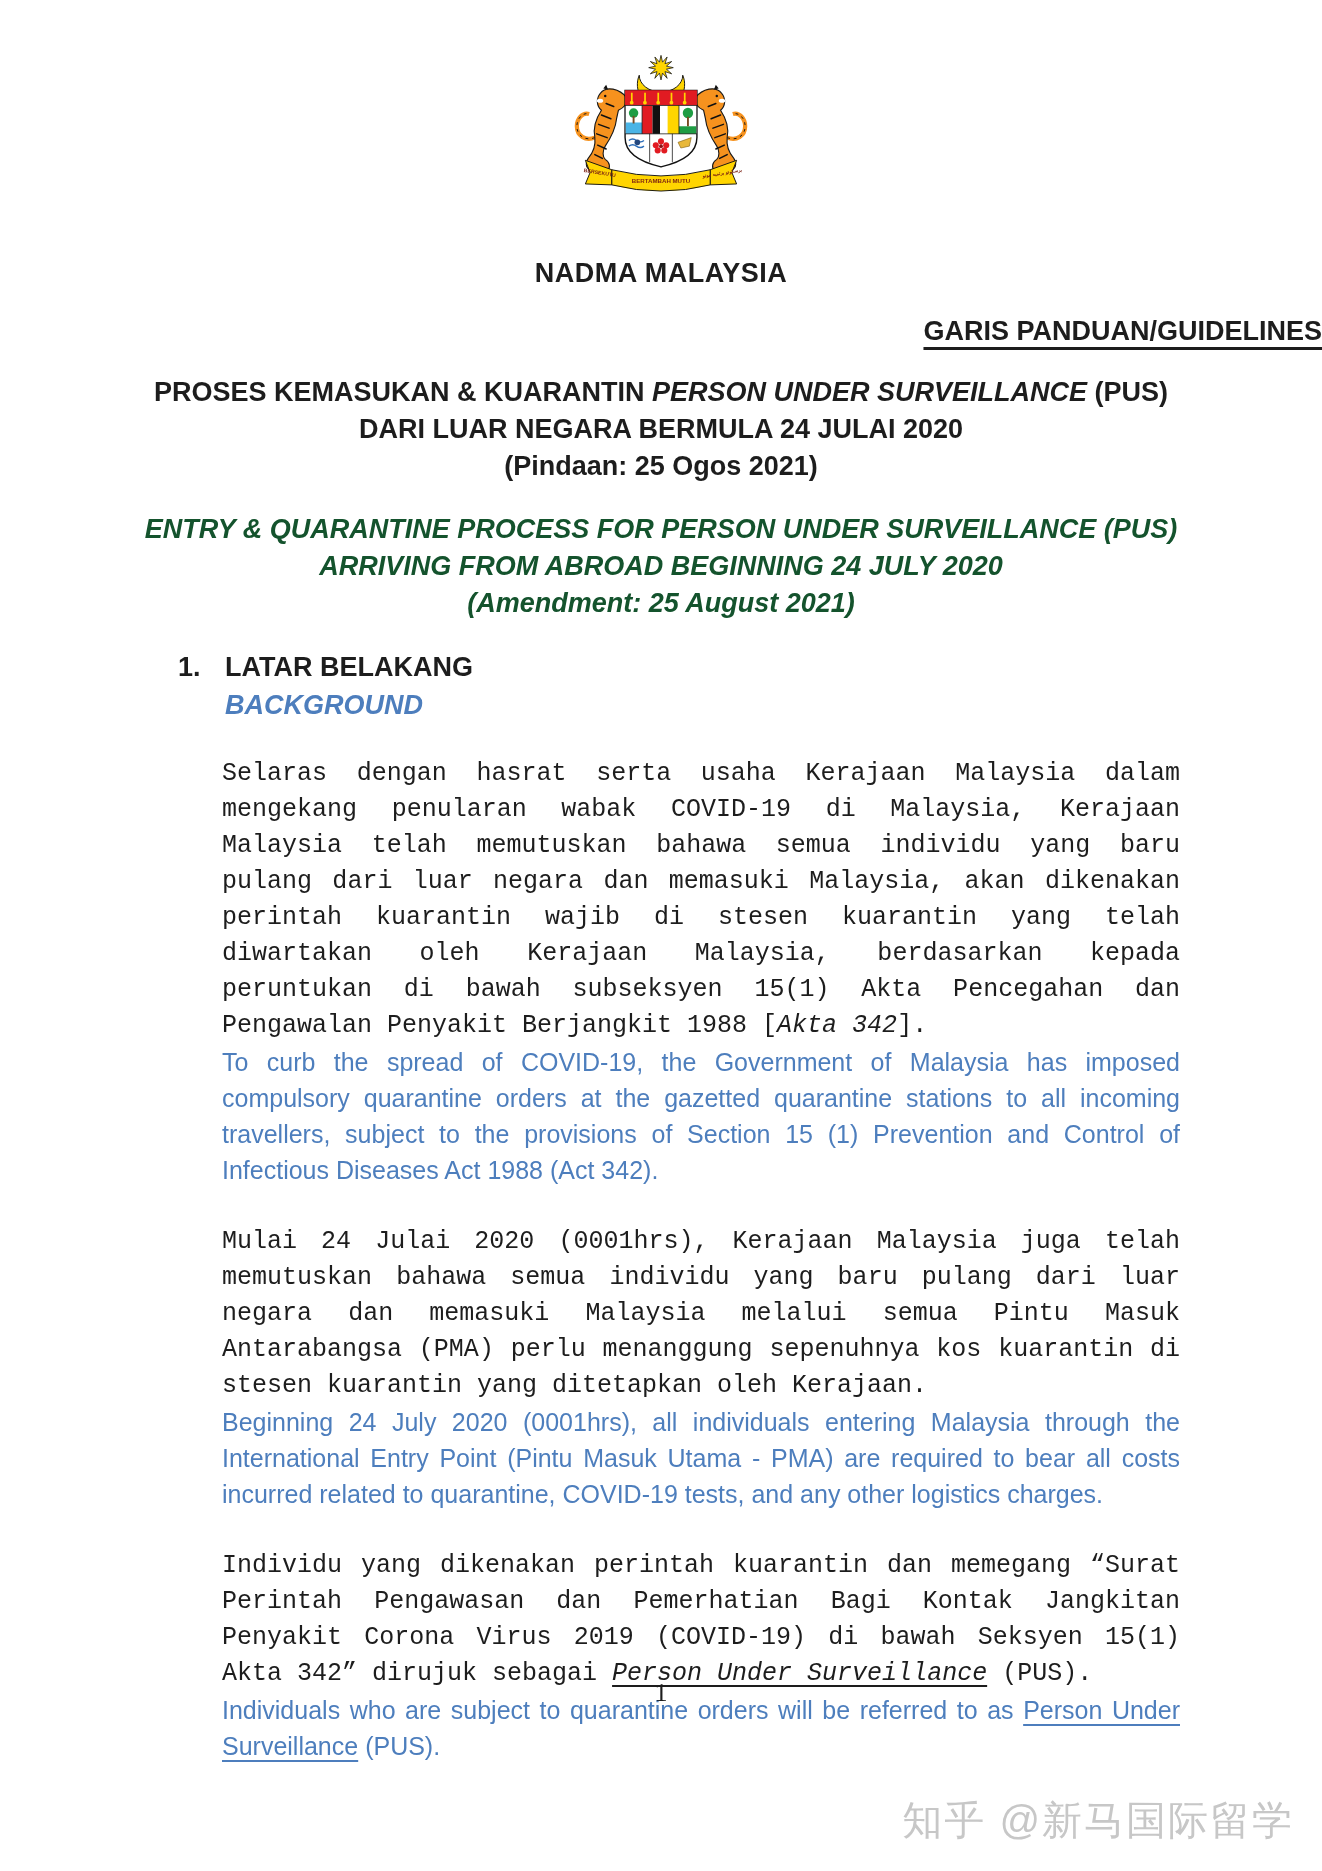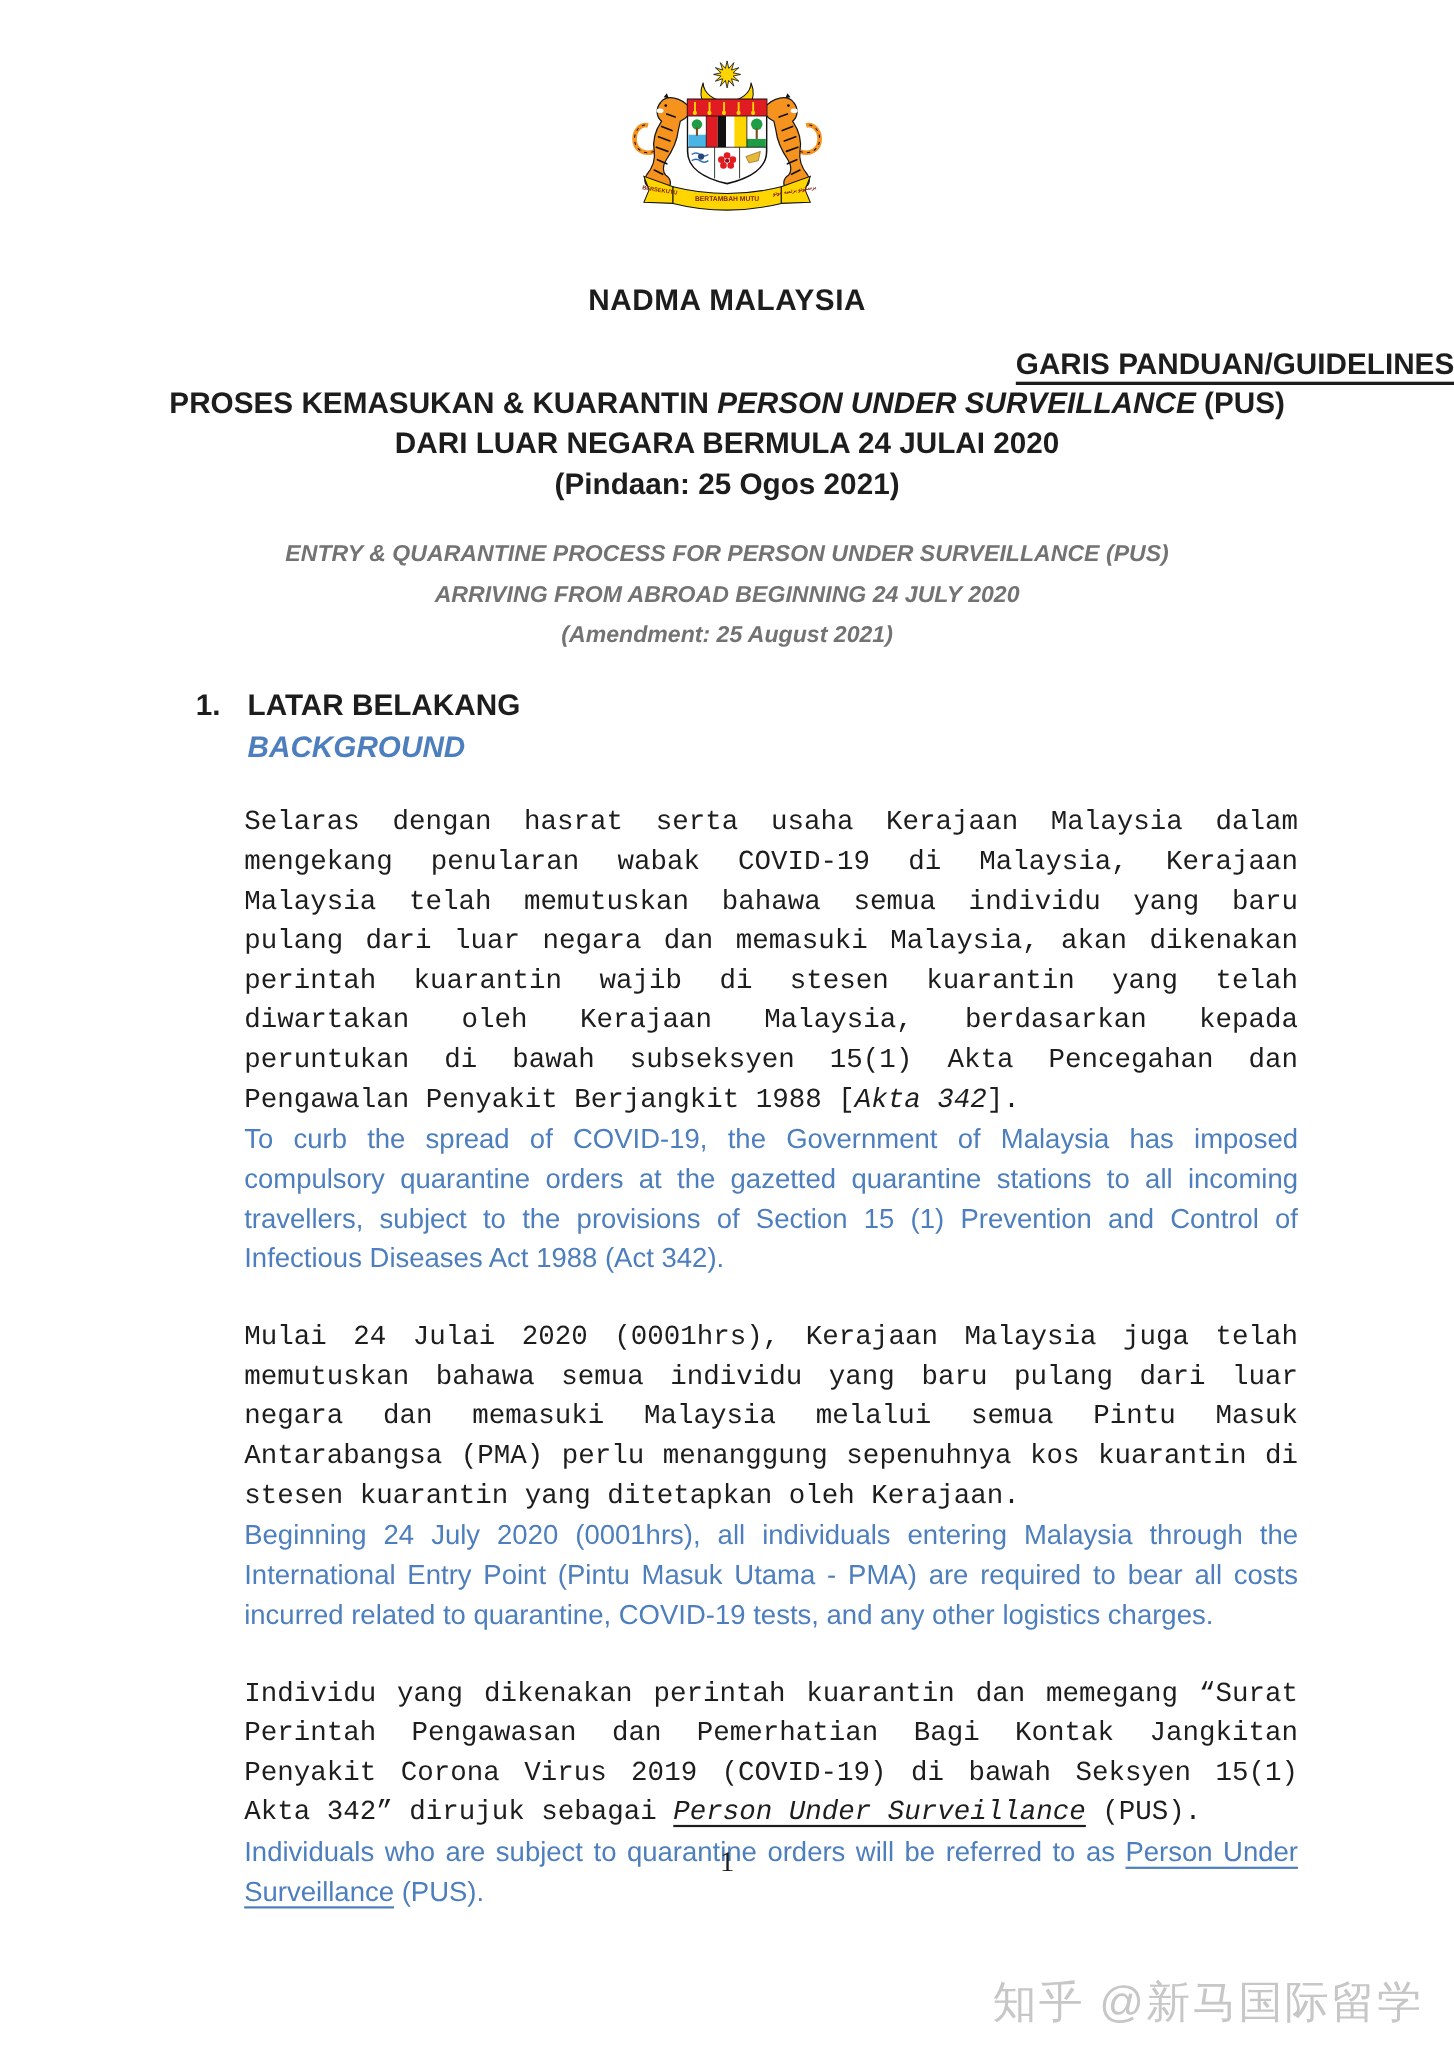--- a/index.html
+++ b/index.html
@@ -13,22 +13,22 @@
     color:#1d1d1d;
     overflow:hidden;
   }
   .emblem { display:block; margin:50px auto 0 auto; width:208px; height:162px; }
   .org-title {
     margin-top:44px; text-align:center;
     font-size:27px; font-weight:bold; line-height:34px; letter-spacing:0.5px;
   }
   .doc-type { margin-top:24px; text-align:right; font-size:27px; font-weight:bold; line-height:34px; }
   .doc-type .u { text-decoration:underline; text-decoration-thickness:3px; text-underline-offset:7px; }
-  .title-my { text-align:center; font-size:27px; font-weight:bold; line-height:37px; }
-  .title-en { margin-top:26px; text-align:center; font-size:21px; font-weight:bold; font-style:italic; line-height:37px; color:#737373; }
+  .title-my { margin-top:26px; text-align:center; font-size:27px; font-weight:bold; line-height:37px; }
+  .title-en { margin-top:26px; text-align:center; font-size:27px; font-weight:bold; font-style:italic; line-height:37px; color:#14532d; }
   .it { font-style:italic; }
   .u2 { text-decoration:underline; text-decoration-thickness:2px; text-underline-offset:5px; }
   .sec-head { margin:26px 0 0 178px; font-size:27px; font-weight:bold; line-height:38px; }
   .sec-num { display:inline-block; width:47px; }
   .sec-sub { margin-left:225px; font-size:27px; font-weight:bold; font-style:italic; line-height:38px; color:#4d7ebd; }
   .body-col { margin-left:222px; width:958px; font-size:25px; line-height:36px; text-align:justify; }
   .pblock { margin-top:36px; }
   .pblock.first { margin-top:32px; }
   .pmy { color:#1d1d1d;font-family:Liberation Mono, monospace; }
   .pen { color:#4d7ebd; }

